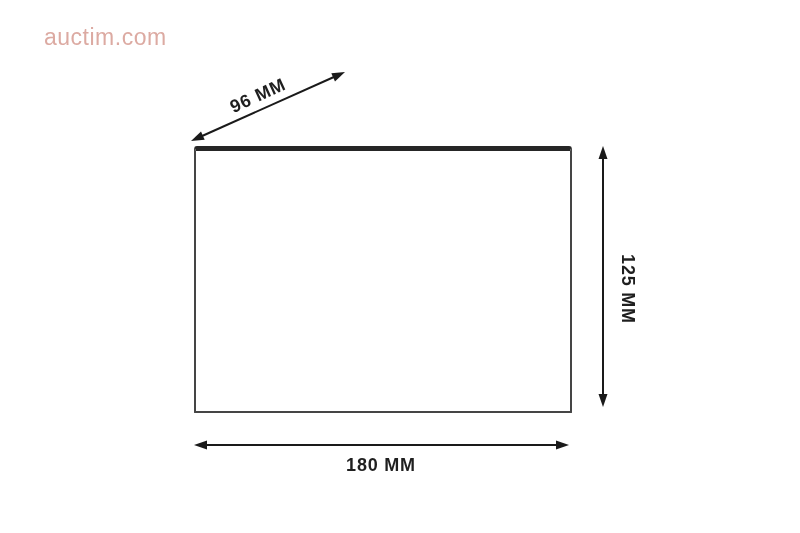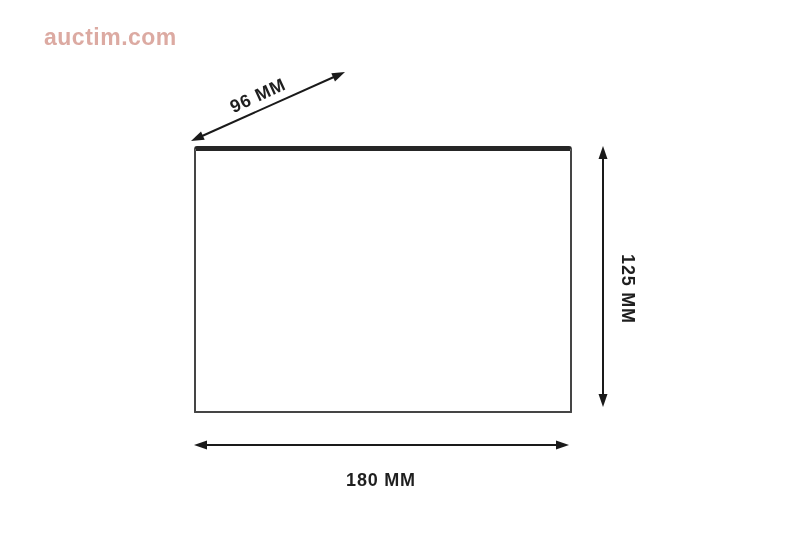--- a/index.html
+++ b/index.html
@@ -20,21 +20,21 @@
     width:800px;
     height:533px;
     background:var(--background);
     overflow:hidden;
   }
   .watermark{
     position:absolute;
     left:44px;
     top:24px;
     font-size:23px;
-    font-weight:700;
+    font-weight:400;
     letter-spacing:0.5px;
     color:var(--watermark);
     user-select:none;
   }
   .panel{
     position:absolute;
     left:194px;
     top:146px;
     width:374px;
     height:260px;
@@ -66,21 +66,20 @@
     font-weight:700;
     letter-spacing:0.8px;
     color:var(--label-text);
     white-space:nowrap;
     user-select:none;
   }
   .dim-label.width{
     left:381px;
     top:465px;
     transform:translate(-50%,-50%);
-    margin-top:15px;
   }
   .dim-label.height{
     left:627px;
     top:289px;
     transform:translate(-50%,-50%) rotate(90deg);
   }
   .dim-label.diagonal{
     left:258px;
     top:96px;
     transform:translate(-50%,-50%) rotate(-24.5deg);

